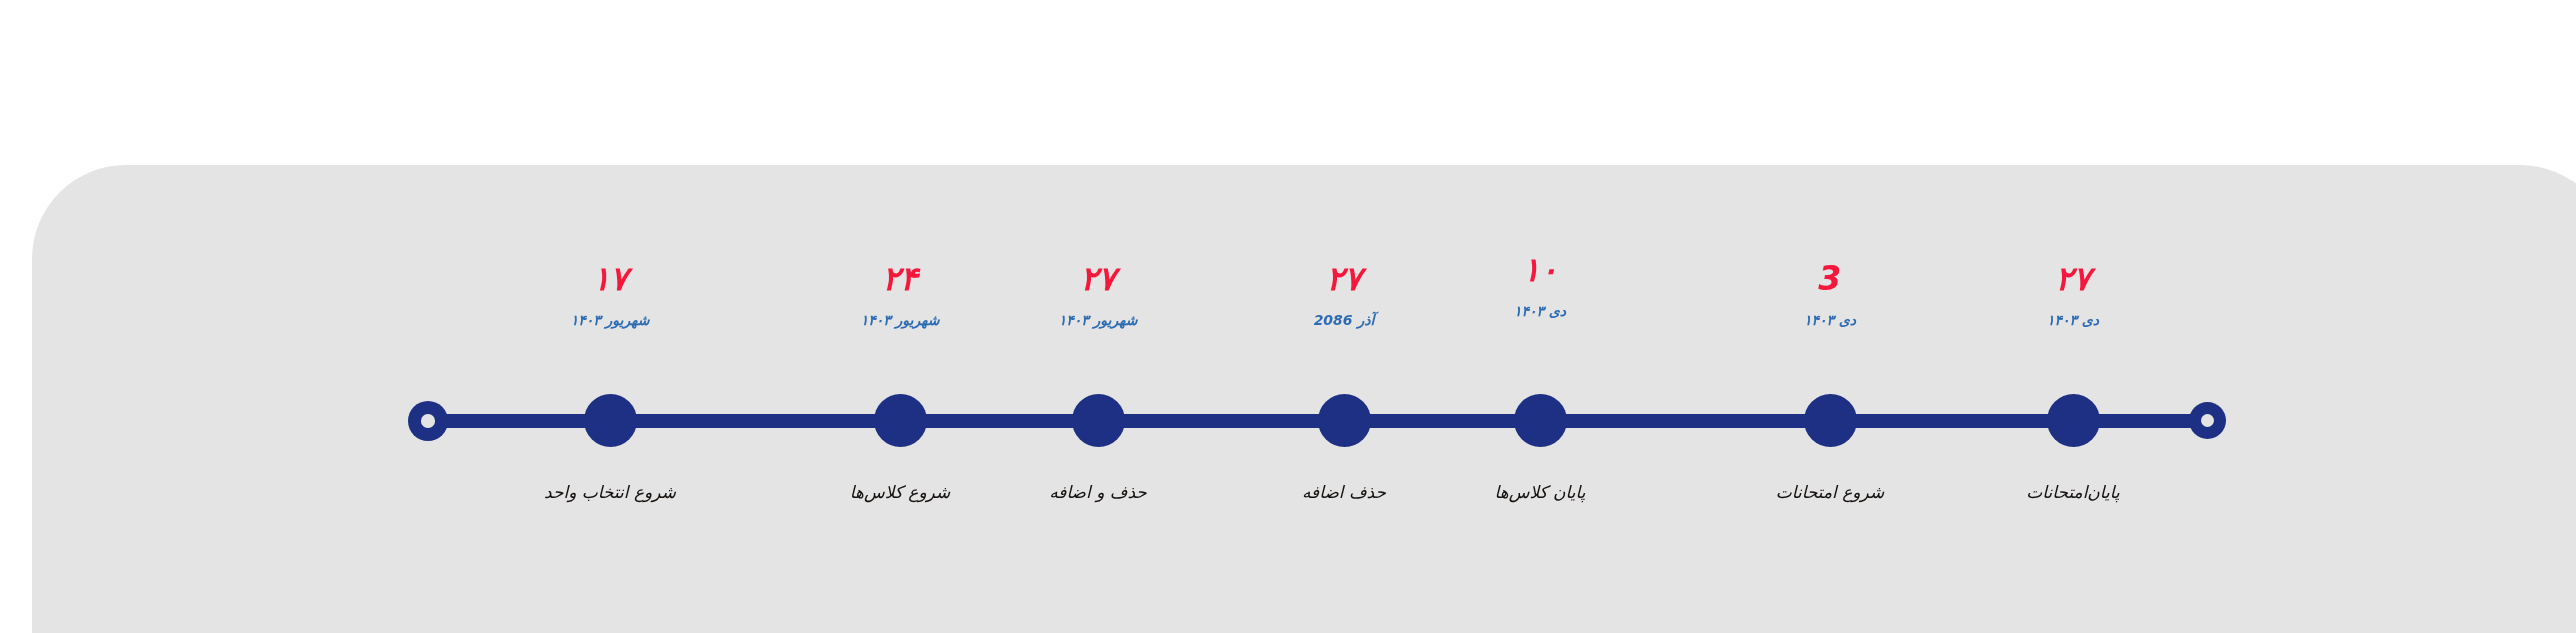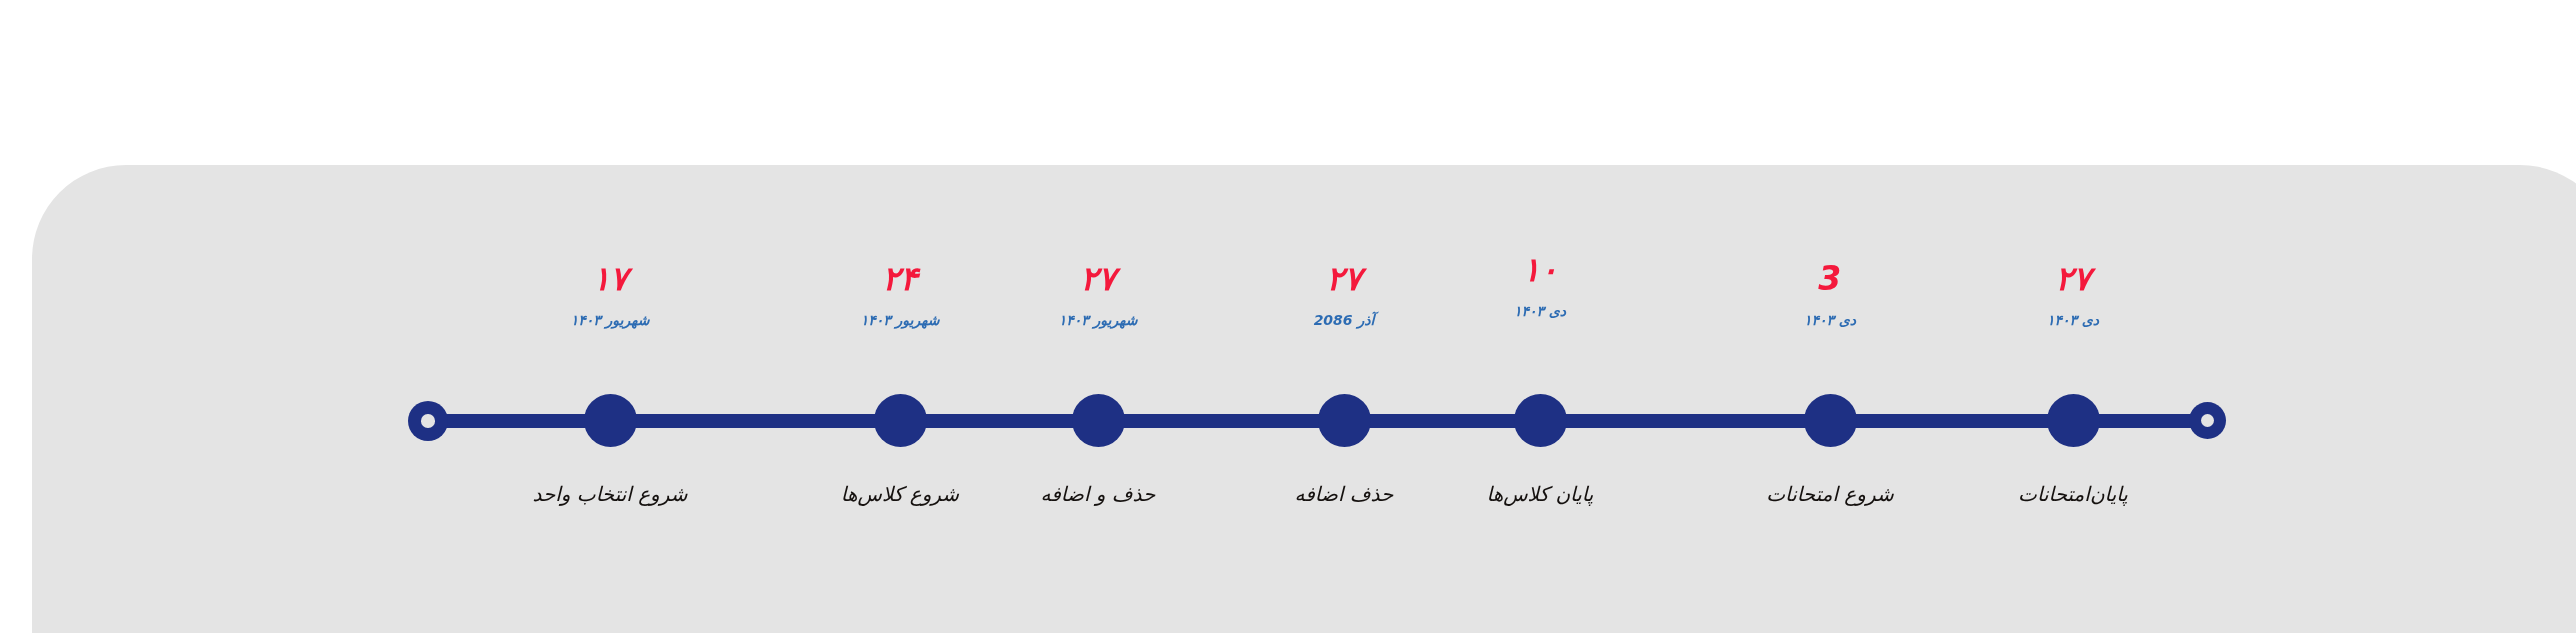--- a/index.html
+++ b/index.html
@@ -106,21 +106,21 @@
     color: #2d6cb3;
     font-size: 14px;
     font-weight: 700;
     white-space: nowrap;
   }
   .below {
     position: absolute;
     left: 0; right: 0;
     top: 482px;
     color: #15110f;
-    font-size: 20px;
+    font-size: 17px;
     font-weight: 400;
     white-space: nowrap;
     line-height: 1.25;
   }
   
   .milestone.raised .above { bottom: 315px; }
 </style>
 </head>
 <body>
 

